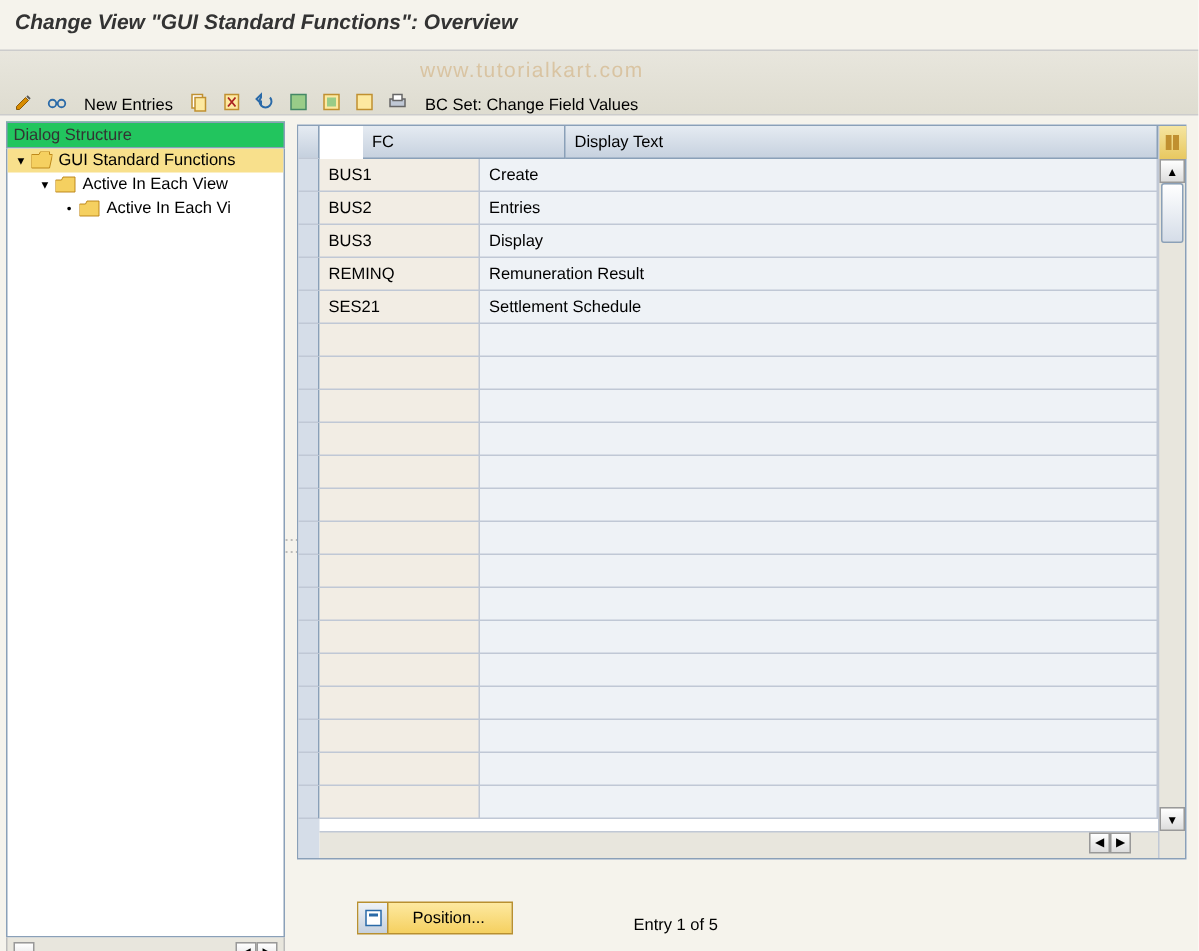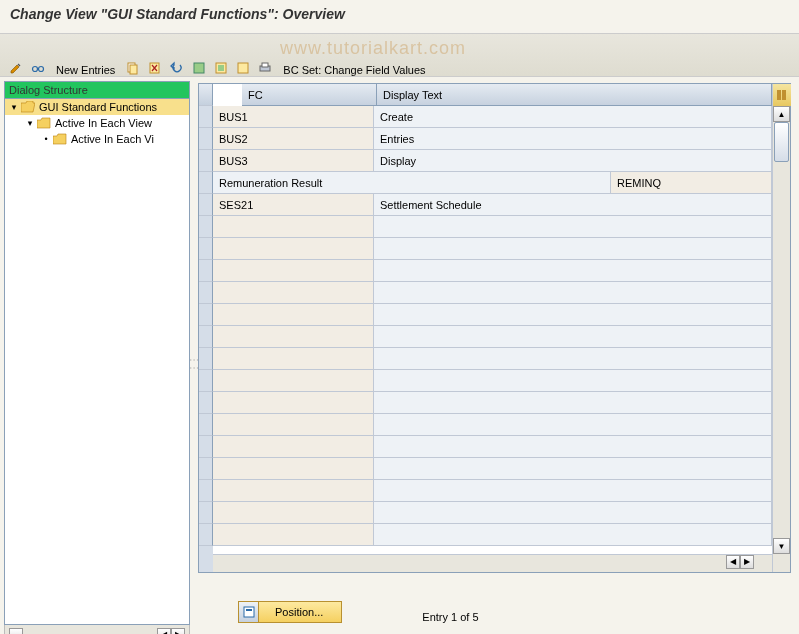--- a/index.html
+++ b/index.html
@@ -4,21 +4,21 @@
   <style>
     * { box-sizing: border-box; margin: 0; padding: 0; font-family: Arial, sans-serif; }
     body { width: 799px; height: 634px; background: #f5f3ec; overflow: hidden; position: relative; }
     
     .title-bar { height: 34px; padding: 6px 10px; font-size: 14px; font-weight: bold; font-style: italic; color: #333; border-bottom: 1px solid #ccc; }
     
     .toolbar { height: 43px; background: linear-gradient(#e8e6dd, #dedcd0); border-bottom: 1px solid #ccc; display: flex; align-items: flex-end; padding: 0 8px; gap: 6px; font-size: 11px; }
     .toolbar-icon { width: 16px; height: 16px; display: inline-flex; align-items: center; justify-content: center; cursor: pointer; }
     .toolbar-text { padding: 0 4px; cursor: pointer; }
     
-    .watermark { position: absolute; top: 38px; left: 280px; font-size: 18px; color: rgba(200,150,80,0.4); font-weight: normal; pointer-events: none; z-index: 50; letter-spacing: 1px; }
+    .watermark { position: absolute; top: 38px; left: 280px; font-size: 14px; color: rgba(200,150,80,0.4); font-weight: normal; pointer-events: none; z-index: 50; letter-spacing: 1px; }
     
     .content { display: flex; height: calc(100% - 62px); }
     
     .sidebar { width: 190px; border-right: none; display: flex; flex-direction: column; padding: 4px 0 4px 4px; }
     .sidebar-header { font-size: 11px; padding: 2px 4px; border: 1px solid #8aa0b8; background: #22c55e; color: #333; }
     .tree { flex: 1; border: 1px solid #8aa0b8; border-top: none; background: #fff; font-size: 11px; overflow: hidden; }
     .tree-row { display: flex; align-items: center; padding: 2px 4px; white-space: nowrap; cursor: pointer; }
     .tree-row.selected { background: #f8e08c; }
     .tree-toggle { width: 10px; height: 10px; display: inline-flex; align-items: center; justify-content: center; font-size: 9px; margin-right: 2px; }
     .folder-icon { width: 14px; height: 12px; display: inline-block; margin-right: 4px; }
@@ -43,21 +43,21 @@
     .thead { display: flex; height: 22px; background: linear-gradient(#e5ebf2, #c5d0de); margin-left: 29px; }
     .th { border-right: 1px solid #8aa0b8; border-bottom: 1px solid #8aa0b8; padding: 3px 6px; font-size: 11px; display: flex; align-items: center; }
     .th-fc { width: 135px; }
     .th-ft { flex: 1; }
     .th-corner { width: 18px; background: linear-gradient(#f5e5a0,#e8c860); display:flex; align-items:center; justify-content:center; }
     .corner-icon { width:10px; height:10px; }
     
     .tbody { flex: 1; overflow: hidden; position: relative; }
     .tr { display: flex; height: 22px; }
     .td { border-right: 1px solid #c0c8d5; border-bottom: 1px solid #c0c8d5; padding: 3px 6px; font-size: 11px; display: flex; align-items: center; }
-    .td-fc { width: 161px; background: #f2ede4; }
+    .td-fc { width: 107px; background: #f2ede4; }
     .td-ft { flex: 1; background: #eef2f6; }
     .td.empty { background: #f2ede4; }
     .td-ft.empty { background: #eef2f6; }
     
     .vscroll { width: 18px; background: #e8e6dd; border-left: 1px solid #c0c8d5; display:flex; flex-direction: column; }
     .vscroll-btn { height: 16px; background: linear-gradient(#fff,#ddd); border: 1px solid #999; display:flex; align-items:center; justify-content:center; font-size:8px; cursor:pointer;}
     .vscroll-track { flex: 1; background: #e8e6dd; position:relative;}
     .vscroll-thumb { position:absolute; top:0; left:1px; right:1px; height:40px; background:linear-gradient(#fff,#d5dde8); border:1px solid #8aa0b8; border-radius:2px;}
     
     .hscroll-row { height: 18px; display:flex; justify-content:flex-end; background:#e8e6dd; border-top:1px solid #c0c8d5;}
@@ -216,22 +216,22 @@
             </div>
           <div class="tr">
               <div class="td td-fc">BUS2</div>
               <div class="td td-ft">Entries</div>
             </div>
           <div class="tr">
               <div class="td td-fc">BUS3</div>
               <div class="td td-ft">Display</div>
             </div>
           <div class="tr">
+              <div class="td td-fc">REMINQ</div>
               <div class="td td-ft">Remuneration Result</div>
-              <div class="td td-fc">REMINQ</div>
             </div>
           <div class="tr">
               <div class="td td-fc">SES21</div>
               <div class="td td-ft">Settlement Schedule</div>
             </div>
           <div class="tr">
               <div class="td td-fc empty"></div>
               <div class="td td-ft empty"></div>
             </div>
           <div class="tr">

